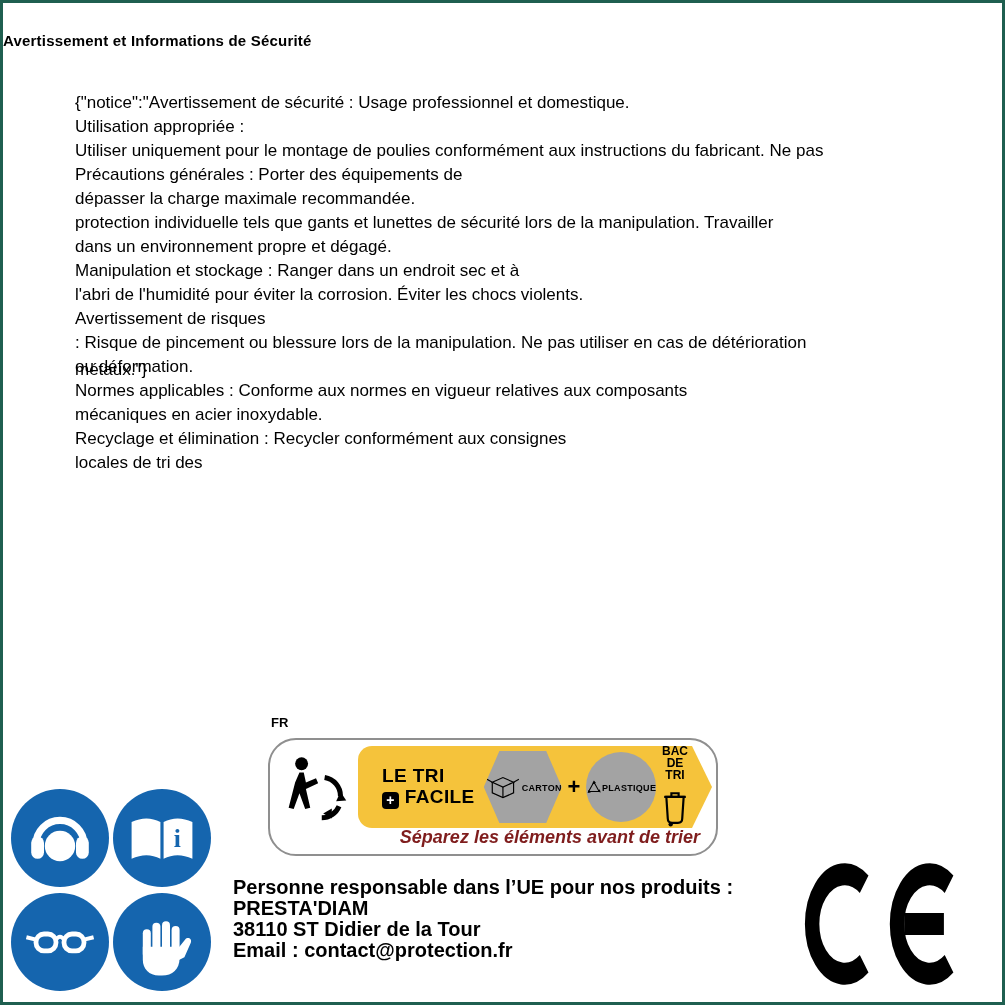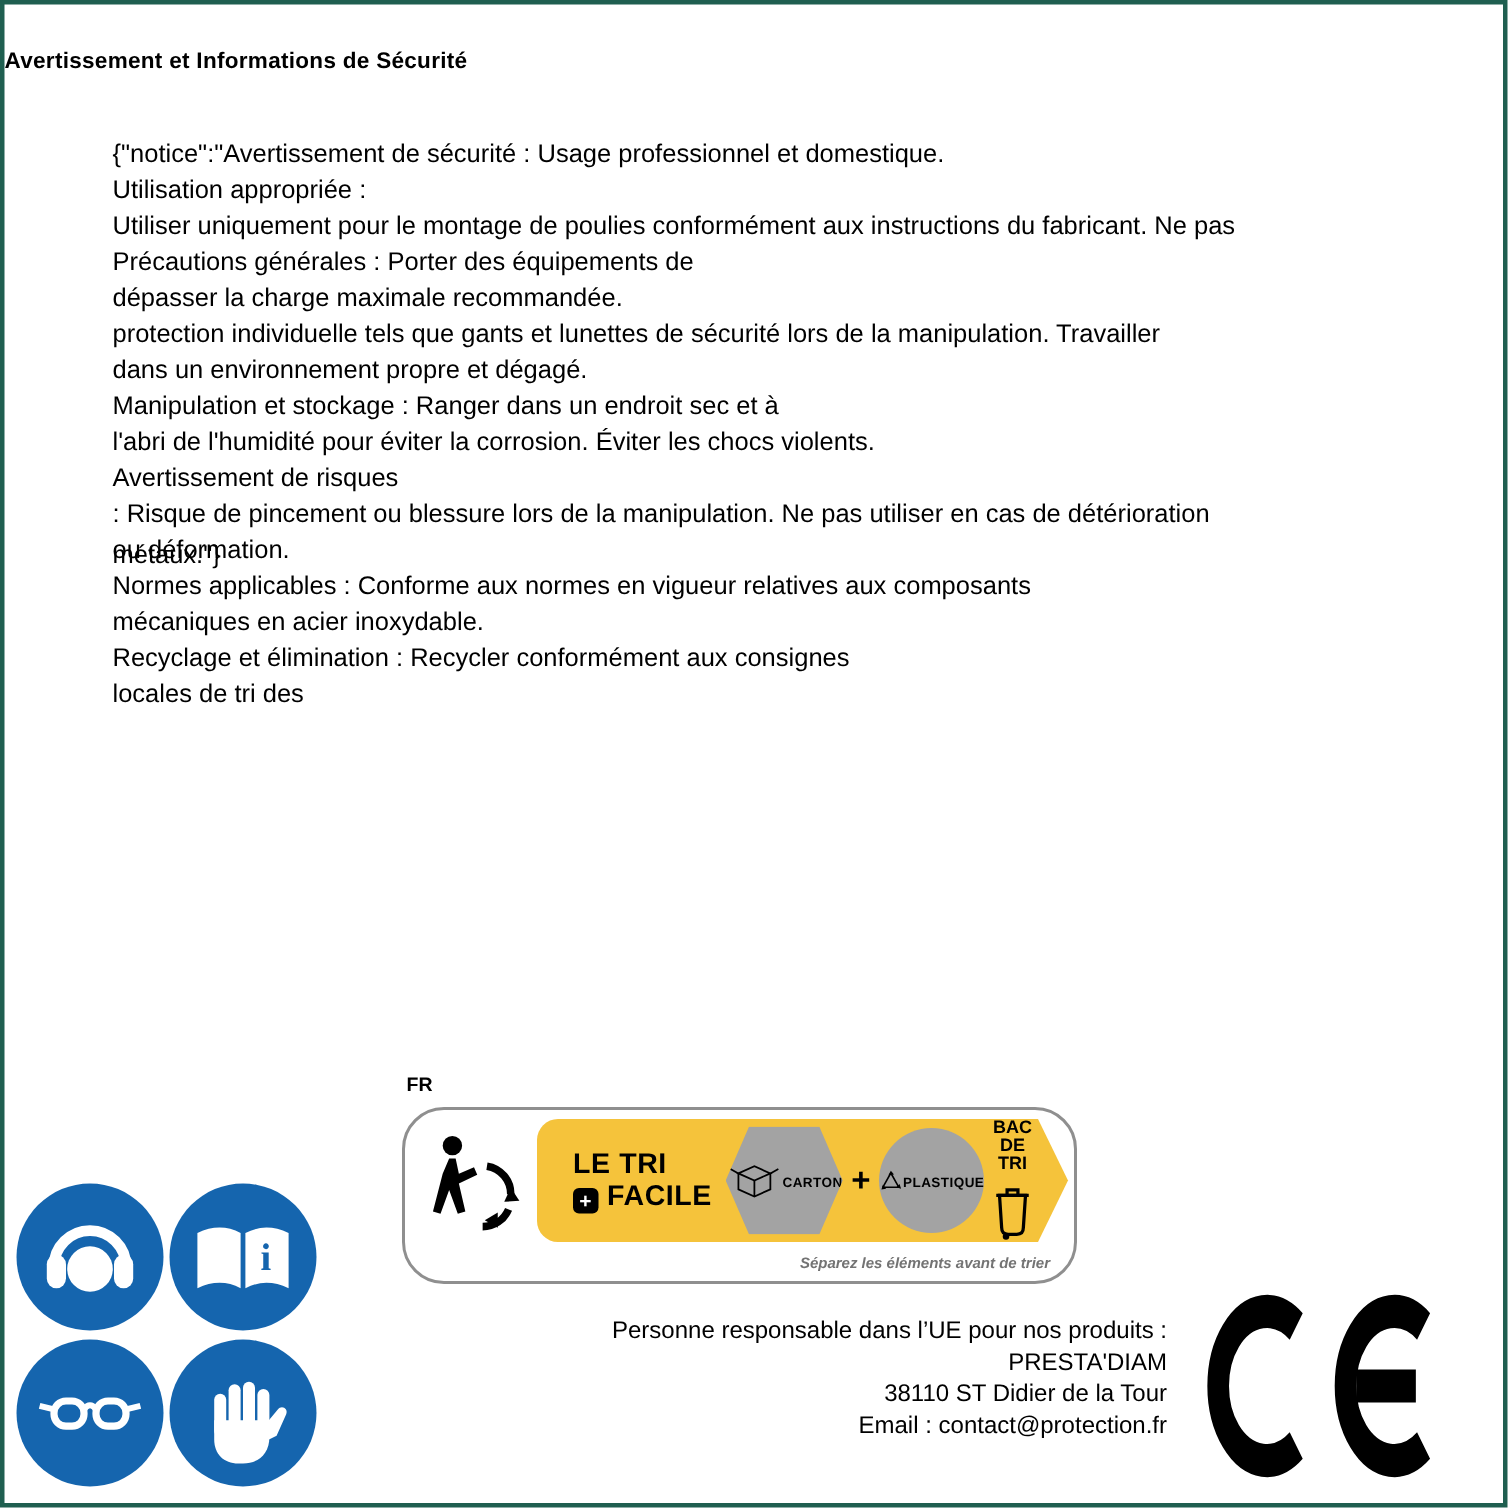--- a/index.html
+++ b/index.html
@@ -44,26 +44,26 @@
   .chip { background:#a3a3a3; display:flex; flex-direction:row; align-items:center;
           justify-content:center; flex-shrink:0; }
   .chip-hex { width:78px; height:72px;
               clip-path:polygon(20% 0,80% 0,100% 50%,80% 100%,20% 100%,0 50%); }
   .chip-round { width:70px; height:70px; border-radius:50%; }
   .chip-label { font-size:9px; font-weight:bold; letter-spacing:.3px; margin-top:2px; }
   .mat-plus { font-size:22px; font-weight:bold; flex-shrink:0; }
   .bac { display:flex; align-items:center; gap:4px; flex-shrink:0; position:relative; z-index:1;flex-direction:column; }
   .bac-text { font-size:12px; font-weight:bold; line-height:12px; text-align:center; }
   .instruction { position:absolute; left:96px; right:16px; bottom:6px;
-                 font-size:10px; font-style:italic; font-weight:bold; color:#737373;
+                 font-size:18px; font-style:italic; font-weight:bold; color:#7f1d1d;
                  text-align:right; }
 
   
-  .responsible { position:absolute; left:230px; top:874px; width:545px; text-align:right;
-                 font-weight:normal; font-size:16px; line-height:21px; }
+  .responsible { position:absolute; left:230px; top:874px; width:545px; text-align:left;
+                 font-weight:bold; font-size:20px; line-height:21px; }
 
   
   .ce { position:absolute; left:800px; top:852px; width:168px; height:138px; }
   .ce svg { width:100%; height:100%; }
 </style>
 </head>
 <body>
 
 <div class="page">
 

